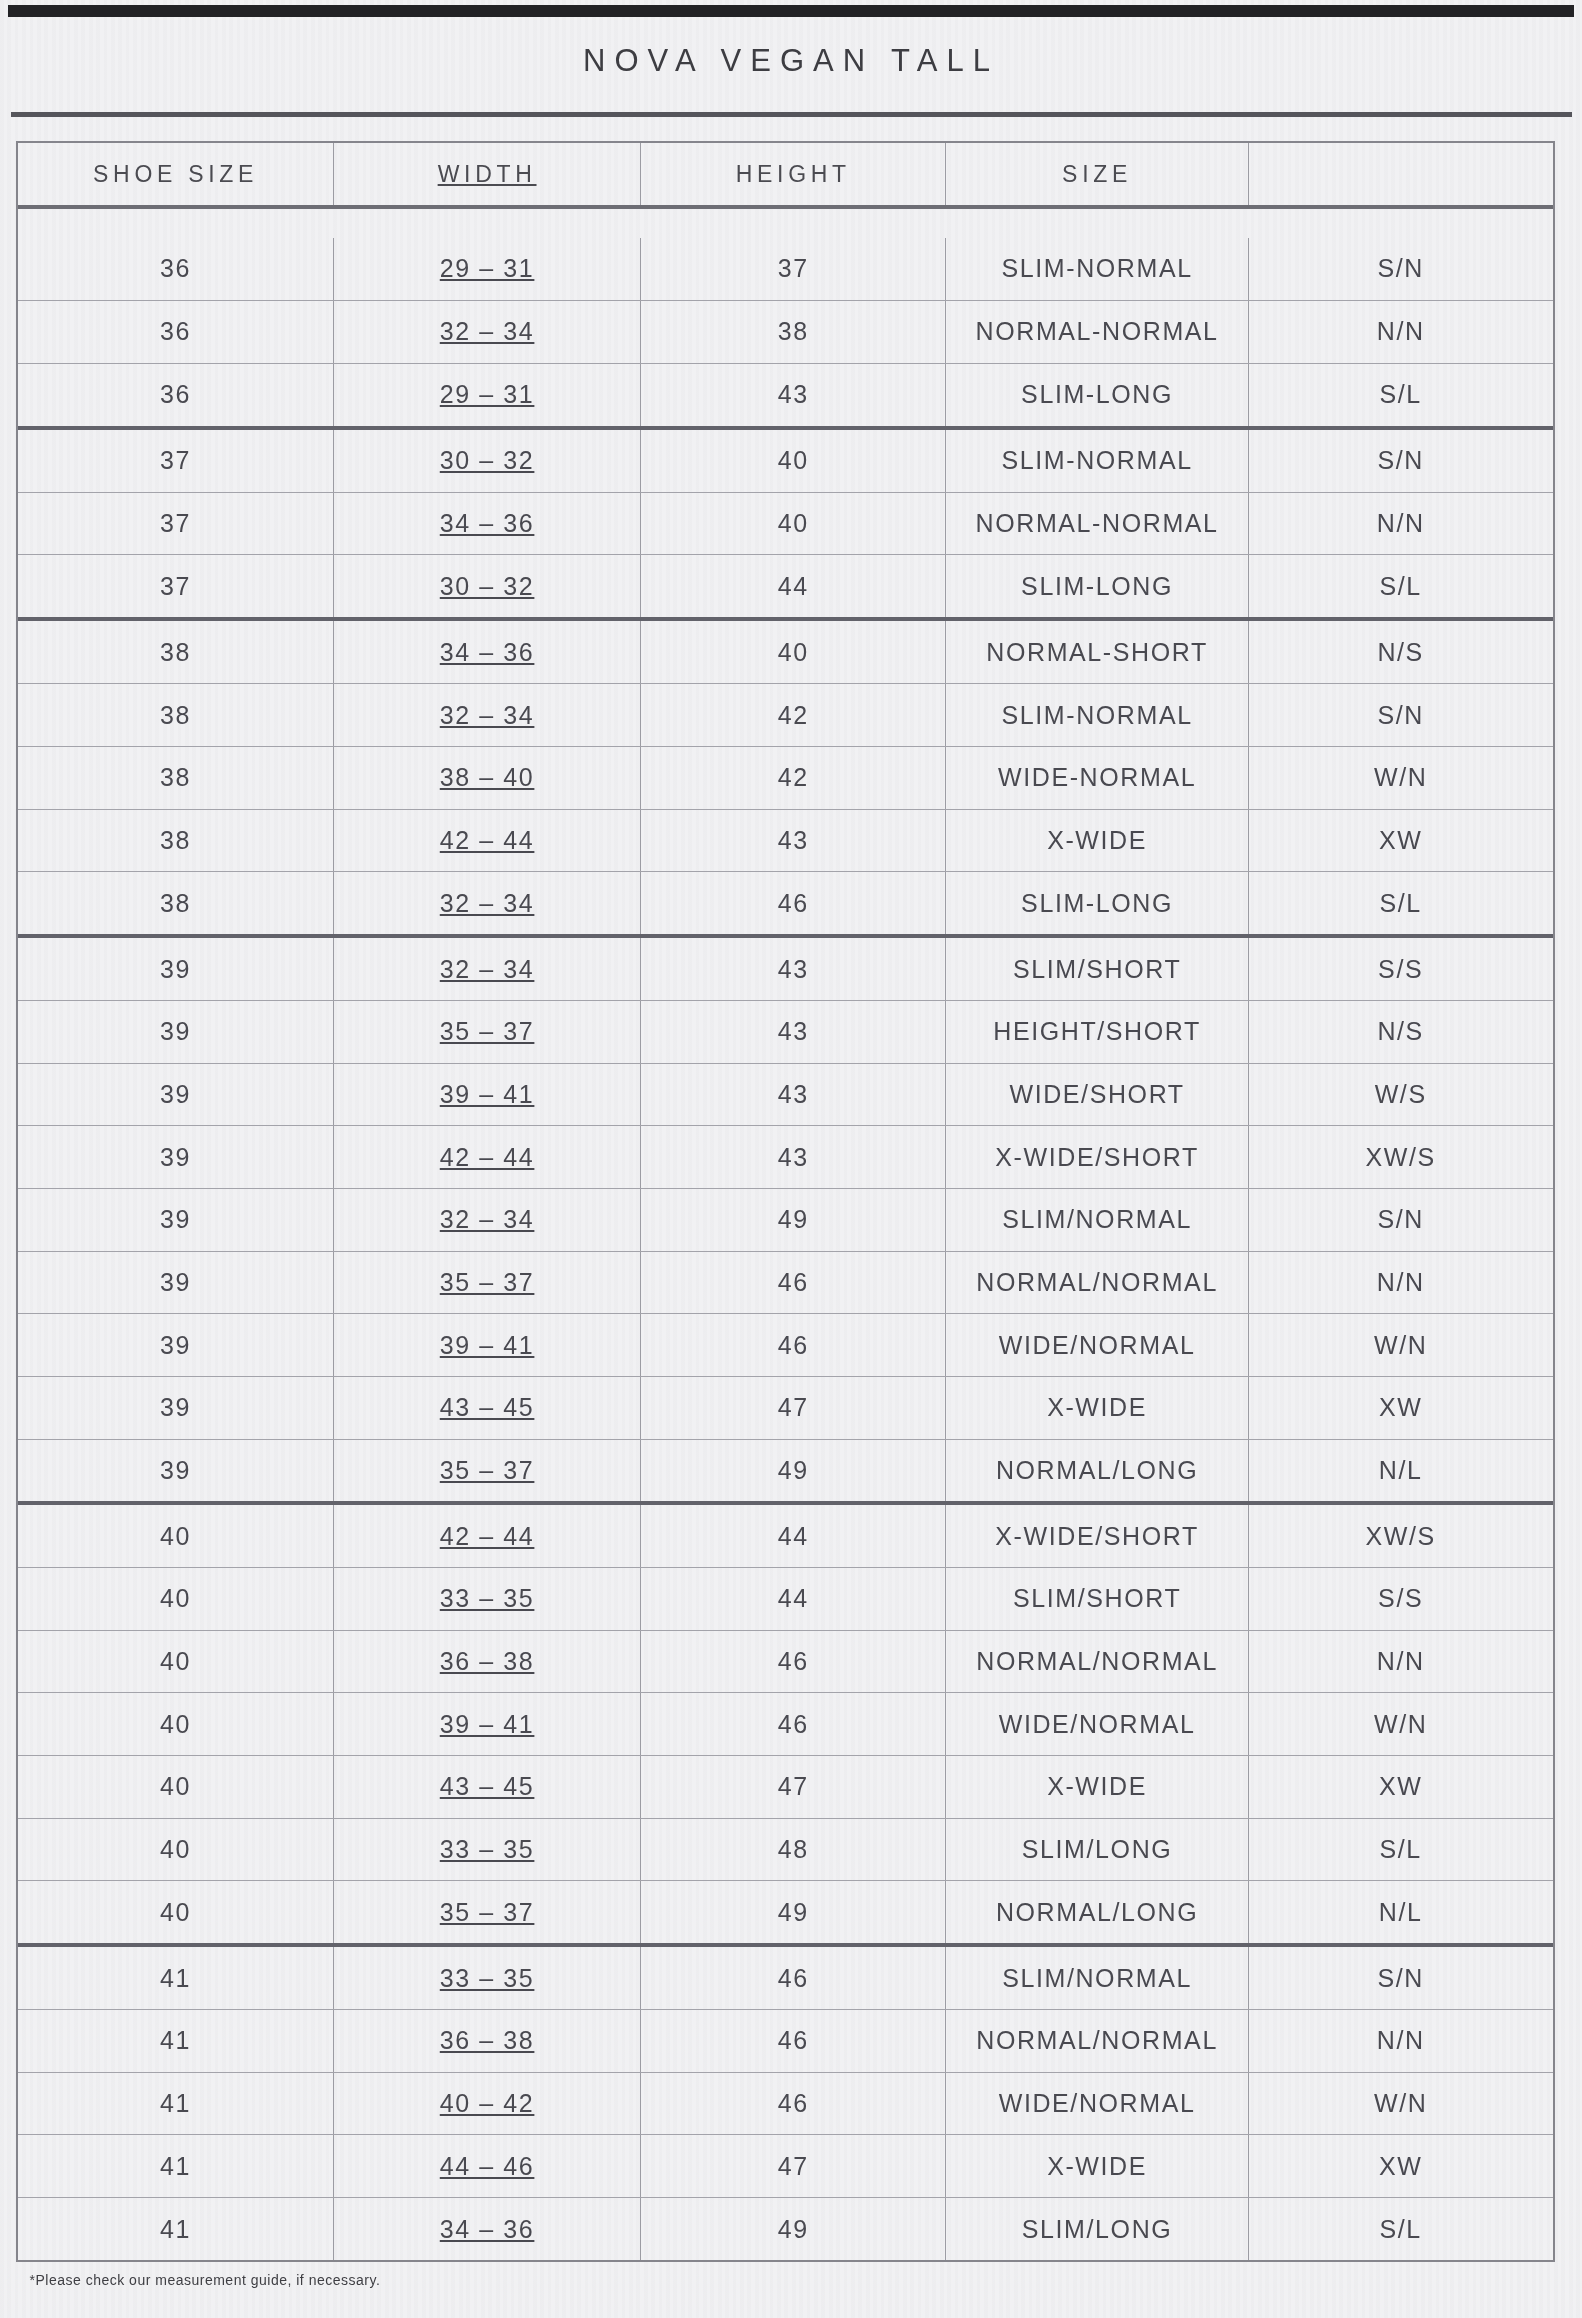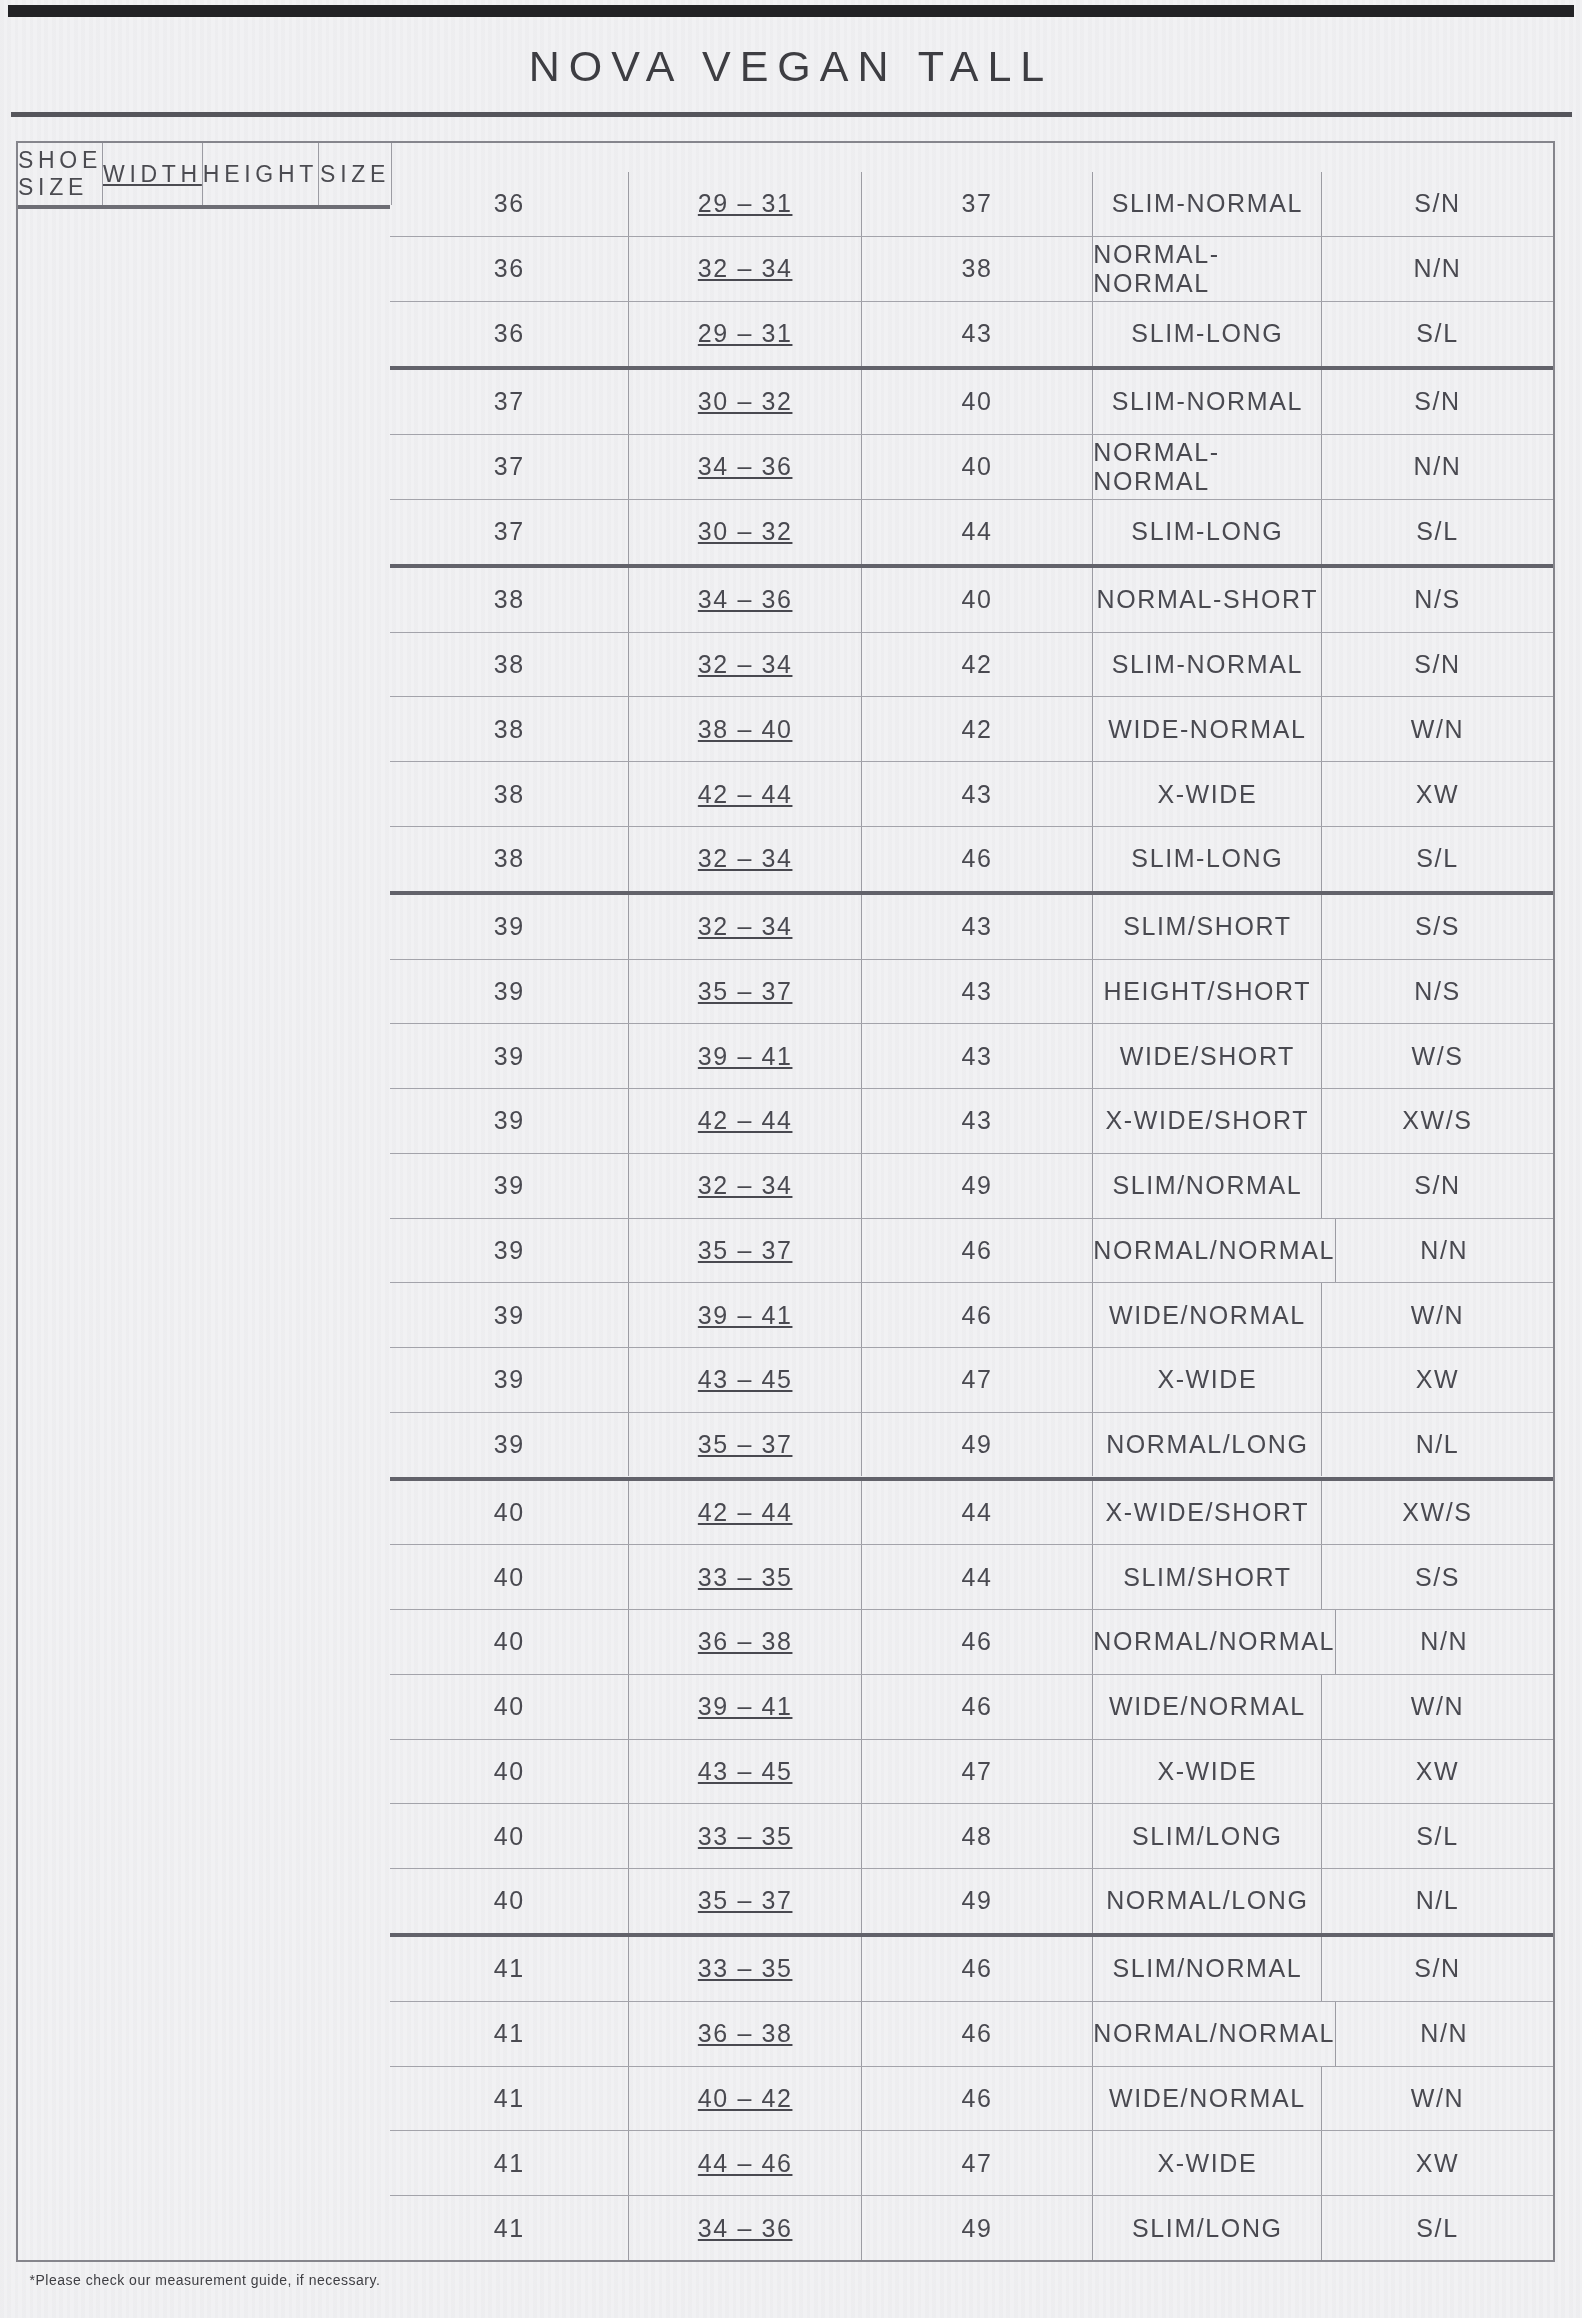--- a/index.html
+++ b/index.html
@@ -12,32 +12,33 @@
     color:#47474c;
     overflow:hidden;
   }
   .top-rule {
     position:absolute; top:5.3px; left:8.4px; right:8.4px; height:11.6px;
     background:#222225;
   }
   .title {
     position:absolute; top:45px; left:0; width:100%;
     margin:0; text-align:center;
-    font-size:43px; font-weight:500; letter-spacing:9px;
+    font-size:31px; font-weight:500; letter-spacing:9px;
     color:#3d3d42; line-height:1;
   }
   .title-rule {
     position:absolute; top:112px; left:10.5px; right:10.5px; height:4.7px;
     background:#55555b;
   }
   .size-table {
     position:absolute; top:141px; left:16px; right:27.4px; bottom:57px;
     border:2.1px solid #85858c;
-    display:flex; flex-direction:row;
+    display:flex; flex-direction:column;
     box-sizing:border-box;
+    text-align:right;
   }
   .thead {
     height:62px; flex:0 0 62px;
     display:flex;
     border-bottom:4.2px solid #6d6d74;
   }
   .th {
     display:flex; align-items:center; justify-content:center;
     font-size:23px; letter-spacing:4.7px; color:#4b4b51;
     border-right:1.6px solid #9c9ca3;

